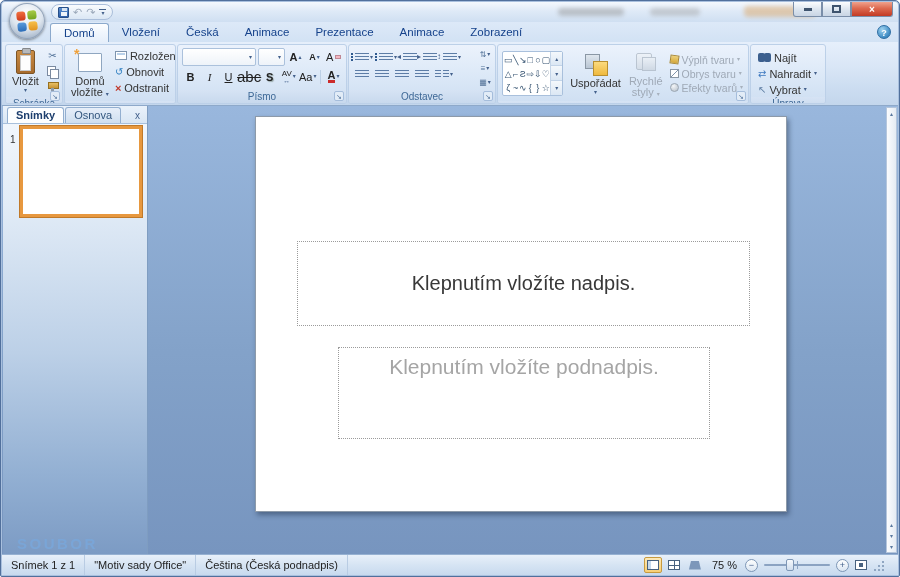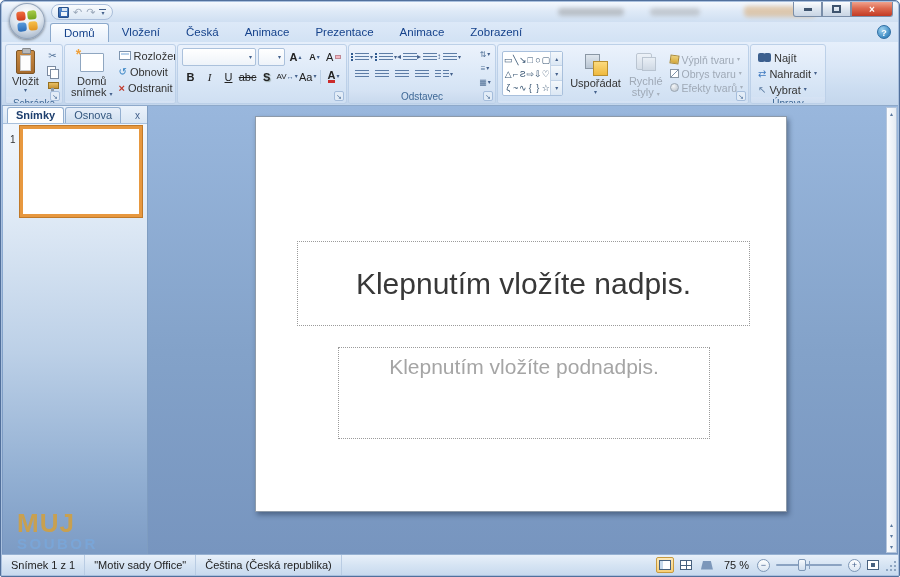--- a/index.html
+++ b/index.html
@@ -78,23 +78,23 @@
   .reset-ic{font-size:10px;color:#2f7fc1;line-height:10px}
   .del-ic{font-size:11px;color:#c0392b;font-weight:bold;line-height:10px}
 
   
   .combo{height:18px;background:linear-gradient(#fff,#eef3f9);border:1px solid #abc1dc;border-radius:2px;display:flex;align-items:center;justify-content:flex-end;padding:0 3px}
   .fontrow{display:flex;align-items:center;gap:2px}
   .fbtn{min-width:17px;height:17px;display:flex;align-items:center;justify-content:center;font-size:11px;color:#222;gap:1px;padding:0 1px}
   .fbtn .b{font-weight:bold}
   .fbtn .i{font-family:"Liberation Serif",serif;font-style:italic}
   .fbtn .u{text-decoration:underline}
-  .fbtn .st{text-decoration:line-through;font-size:11px}
+  .fbtn .st{text-decoration:line-through;font-size:15px}
   .fbtn .sh{text-shadow:1px 1px 1px #9aa;font-weight:bold}
-  .stack{display:flex;align-items:center;line-height:7px}
+  .stack{display:flex;flex-direction:column;align-items:center;line-height:7px}
   .stack .top{font-size:8px}
   .stack .bot{font-size:7px;color:#44618c}
   .colorA{border-bottom:3px solid #cc2b2b;line-height:10px;font-weight:bold}
   .eraser{width:6px;height:4px;background:#f2b8c2;border:1px solid #c08894;margin-left:1px}
   .vsep{width:1px;height:14px;background:#bcd0e6;margin:0 2px}
 
   
   .al{position:relative;width:14px;height:9px;background:repeating-linear-gradient(to bottom,#5d7da6 0 1px,transparent 1px 3px)}
   .al.bul:before{content:"";position:absolute;left:-4px;top:0;bottom:0;width:2px;background:repeating-linear-gradient(to bottom,#2f5a8f 0 2px,transparent 2px 3px)}
   .al.cols{width:6px;box-shadow:8px 0 0 0 #5d7da600;margin-right:8px}
@@ -132,33 +132,33 @@
   .panel{position:absolute;left:1px;top:0;width:145px;bottom:0;background:linear-gradient(180deg,#f4f8fd 0%,#e2ecf7 22%,#bcd0e7 55%,#93b0d3 82%,#7c9bc4 100%);border-right:1px solid #7f9dc1}
   .panel-tabs{height:18px;background:linear-gradient(#eaf2fb,#d9e6f4);border-bottom:1px solid #a8c0dc;display:flex;align-items:flex-end;padding:2px 4px 0}
   .ptab{font-size:11px;padding:1px 8px 2px;border:1px solid #93afd0;border-bottom:none;border-radius:3px 3px 0 0;margin-right:1px;white-space:nowrap}
   .ptab.active{background:#fdfeff;color:#1c3e6e;font-weight:bold}
   .ptab.inactive{background:linear-gradient(#e6eef9,#cfdff0);color:#33567e}
   .panel-close{margin-left:auto;font-size:10px;color:#44618c;padding:0 3px 2px}
   .slide-num{position:absolute;left:7px;top:28px;font-size:10px;color:#333}
   .thumb{position:absolute;left:17px;top:20px;width:122px;height:91px;background:#fff;border:3px solid #e7983f;outline:1px solid #c07929}
   .slide{position:absolute;left:253px;top:10px;width:532px;height:396px;background:#fff;border:1px solid #8d9aa9;box-shadow:2px 3px 5px rgba(25,40,65,.45)}
   .ph{position:absolute;border:1px dotted #9b9b9b}
-  .ph-title{left:41px;top:124px;width:453px;height:85px;display:flex;align-items:center;justify-content:center;font-size:30px;color:#383838}
+  .ph-title{left:41px;top:124px;width:453px;height:85px;display:flex;align-items:center;justify-content:center;font-size:20px;color:#383838}
   .ph-sub{left:82px;top:230px;width:372px;height:92px;text-align:center;padding-top:7px;font-size:21px;color:#a5a5a5}
   .vscroll{position:absolute;right:1px;top:1px;width:11px;bottom:1px;background:linear-gradient(90deg,#fbfcfe,#e4ebf3);border:1px solid #b5c6dc;display:flex;flex-direction:column;justify-content:space-between;align-items:center;font-size:6px;color:#5a7aa0;padding:2px 0}
   .vs-bot{display:flex;flex-direction:column;gap:4px;align-items:center}
   .notes{position:absolute;left:147px;right:14px;bottom:2px;height:26px;background:#fff;border:1px solid #8fb0d4;font-size:11px;color:#1e1e1e;padding:4px 7px}
   .watermark{position:absolute;left:15px;bottom:3px;z-index:40;line-height:1}
   .wm1{font-size:26px;font-weight:bold;color:#c8a050;letter-spacing:1px}
   .wm2{font-size:15px;font-weight:bold;color:#7aa6d8;letter-spacing:2.5px;opacity:.95}
 
   
   .statusbar{position:absolute;left:1px;right:1px;bottom:1px;height:21px;background:linear-gradient(#e8f0fa,#d6e4f3 50%,#c8daee);border-top:1px solid #96b1d2;display:flex;align-items:center;font-size:11px;color:#222;border-radius:0 0 2px 2px}
   .sitem{padding:0 9px;height:100%;display:flex;align-items:center;border-right:1px solid #b9cce3;white-space:nowrap}
-  .sright{margin-left:auto;display:flex;align-items:center;gap:3px;padding-right:1px}
+  .sright{margin-left:auto;display:flex;align-items:center;gap:3px;padding-right:13px}
   .viewbtn{width:18px;height:16px;display:flex;align-items:center;justify-content:center;border:1px solid transparent;border-radius:2px}
   .viewbtn.active{background:linear-gradient(#fde9b8,#f8cf75);border-color:#c79a3f}
   .vic{width:12px;height:10px;border:1px solid #47617f;background:#fff}
   .vic.norm{background:linear-gradient(90deg,#c6d9ec 0 3px,#fff 3px)}
   .vic.sort{position:relative}
   .vic.sort:before{content:"";position:absolute;left:5px;top:0;bottom:0;width:1px;background:#47617f}
   .vic.sort:after{content:"";position:absolute;top:4px;left:0;right:0;height:1px;background:#47617f}
   .vic.show{border:none;background:#7c97ba;clip-path:polygon(18% 0,82% 0,100% 100%,0 100%);width:12px;height:9px}
   .zlabel{padding:0 5px;white-space:nowrap}
   .zbtn{width:13px;height:13px;border-radius:50%;border:1px solid #7e97b6;background:linear-gradient(#fdfefe,#dbe6f2);display:flex;align-items:center;justify-content:center;font-size:9px;color:#44618c;line-height:10px}
@@ -258,21 +258,21 @@
 
     <div class="group" style="width:112px">
       <div class="group-body">
         <div class="bigbtn">
           <span class="bicon">
               <span class="newslide">
                 <span class="star">*</span>
               </span>
             </span>
           <span class="bl">Domů</span>
-          <span class="bl"><span>snímek</span> <span class="crt">▾</span></span>
+          <span class="bl"><span>vložíte</span> <span class="crt">▾</span></span>
         </div>
         <div class="rows">
           <div class="srow">
               <span class="lay-ic"></span>
               <span>Rozložení</span>
             </div>
           <div class="srow">
               <span class="reset-ic">↺</span>
               <span>Obnovit</span>
             </div>
@@ -334,20 +334,21 @@
               <span>Aa</span>
               <span class="crt">▾</span>
             </div>
           <span class="vsep"></span>
           <div class="fbtn">
               <span class="colorA">A</span>
               <span class="crt">▾</span>
             </div>
         </div>
       </div>
+      <div class="group-label">Písmo</div>
       <span class="launcher">↘</span>
     </div>
 
     <div class="group" style="width:148px">
       <div class="group-body">
         <div class="rows" style="flex:1;padding:3px 0 0 2px">
           <div class="fontrow">
             <div class="pbtn">
                 <span class="al bul"></span>
                 <span class="crt">▾</span>
@@ -520,34 +521,33 @@
       <span>▴</span>
       <span class="vs-bot">
         <span>▴</span>
         <span>▾</span>
         <span>▾</span>
       </span>
     </div>
 
 
     <div class="watermark">
-      <div class="wm1">MUJ</div>
       <div class="wm2">SOUBOR</div>
     </div>
   </div>
 
   <div class="statusbar">
     <div class="sitem">
         <span>Snímek 1 z 1</span>
       </div>
     <div class="sitem">
         <span>"Motiv sady Office"</span>
       </div>
     <div class="sitem">
-        <span>Čeština (Česká republika)</span>
+        <span>Čeština (Česká podnadpis)</span>
       </div>
     <div class="sright">
       <div class="viewbtn active">
           <span class="vic norm"></span>
         </div>
       <div class="viewbtn">
           <span class="vic sort"></span>
         </div>
       <div class="viewbtn">
           <span class="vic show"></span>

